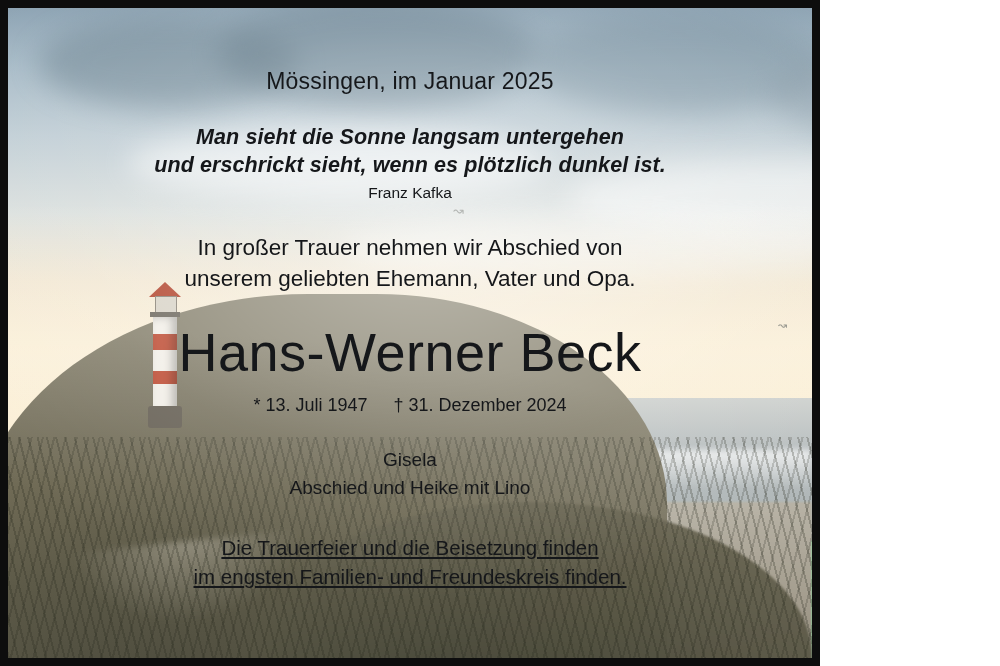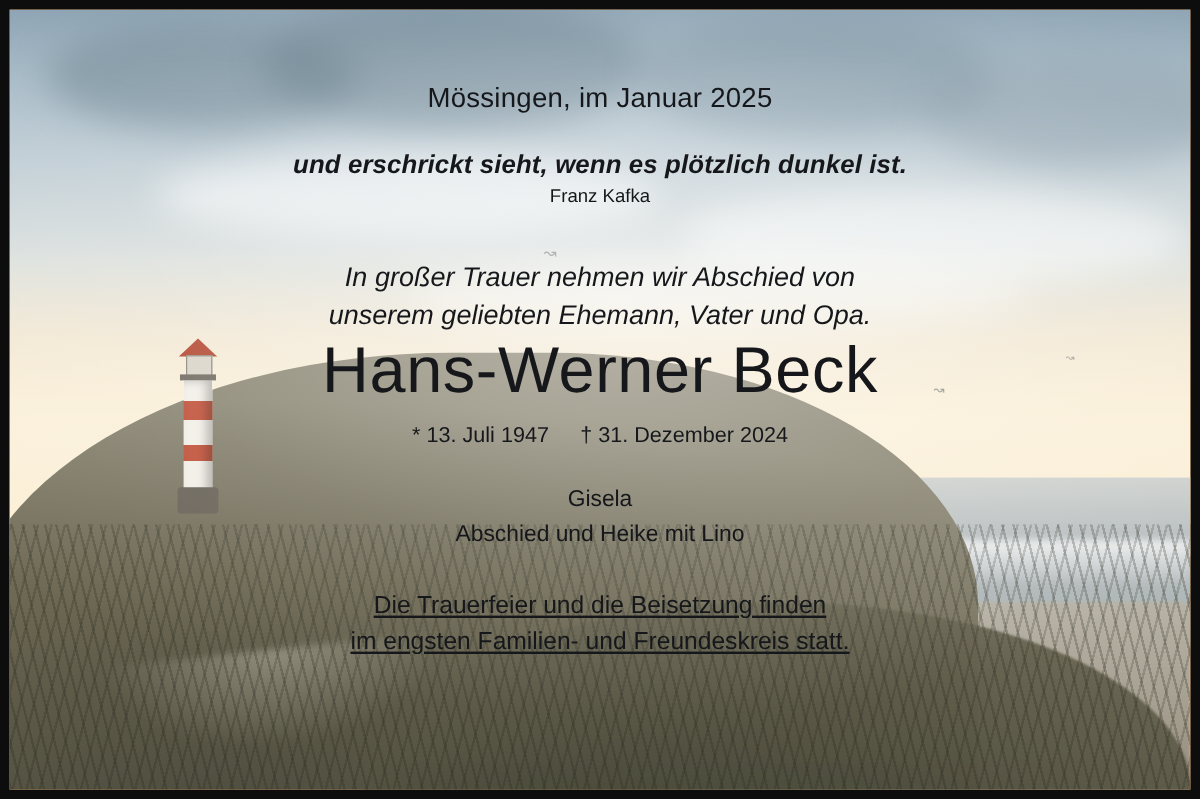--- a/index.html
+++ b/index.html
@@ -10,26 +10,26 @@
   body {
     width: 1000px;
     height: 666px;
     font-family: "Liberation Sans", sans-serif;
     overflow: hidden;
   }
 
   
   .notice {
     position: relative;
-    width: 1000px;
+    width: 820px;
     height: 666px;
     box-sizing: border-box;
     border: 8px solid #0d0d0d;
     overflow: hidden;
-    background: #fdba74;
+    background: #86efac;
   }
 
   
   .bg {
     position: absolute;
     inset: 0;
     overflow: hidden;
   }
   
   .sky {
@@ -221,26 +221,26 @@
     font-size: 21.5px;
     line-height: 1.32;
     font-weight: 600;
     letter-spacing: .1px;
   }
   .quote-author {
     margin-top: 4px;
     font-size: 15.5px;
   }
   .intro {
-    margin-top: 42px;
+    margin-top: 30px;
     font-size: 22.5px;
     line-height: 1.4;
-    font-style: italic;
   }
   .name {
+    margin-top: 26px;
     font-size: 54px;
     font-weight: 400;
     letter-spacing: .5px;
     white-space: nowrap;
   }
   .dates {
     margin-top: 12px;
     font-size: 18px;
   }
   .dates .sep { display: inline-block; width: 16px; }
@@ -293,20 +293,21 @@
     <div class="bird b3">↝</div>
 
     <div class="wash"></div>
   </div>
 
   <div class="content">
 
     <div class="place">Mössingen, im Januar 2025</div>
 
     <div class="quote">
+      <span class="line">Man sieht die Sonne langsam untergehen</span>
       <span class="line">und erschrickt sieht, wenn es plötzlich dunkel ist.</span>
     </div>
     <div class="quote-author">Franz Kafka</div>
 
     <div class="intro">
       <span class="line">In großer Trauer nehmen wir Abschied von</span>
       <span class="line">unserem geliebten Ehemann, Vater und Opa.</span>
     </div>
 
     <div class="name">Hans-Werner Beck</div>
@@ -317,17 +318,17 @@
       <span>† 31. Dezember 2024</span>
     </div>
 
     <div class="family">
       <span class="line">Gisela</span>
       <span class="line">Abschied und Heike mit Lino</span>
     </div>
 
     <div class="closing">
       <span class="line">Die Trauerfeier und die Beisetzung finden</span>
-      <span class="line">im engsten Familien- und Freundeskreis statt.</span>
+      <span class="line">im engsten Familien- und Freundeskreis finden.</span>
     </div>
 
   </div>
 </div>
 
 </body></html>

